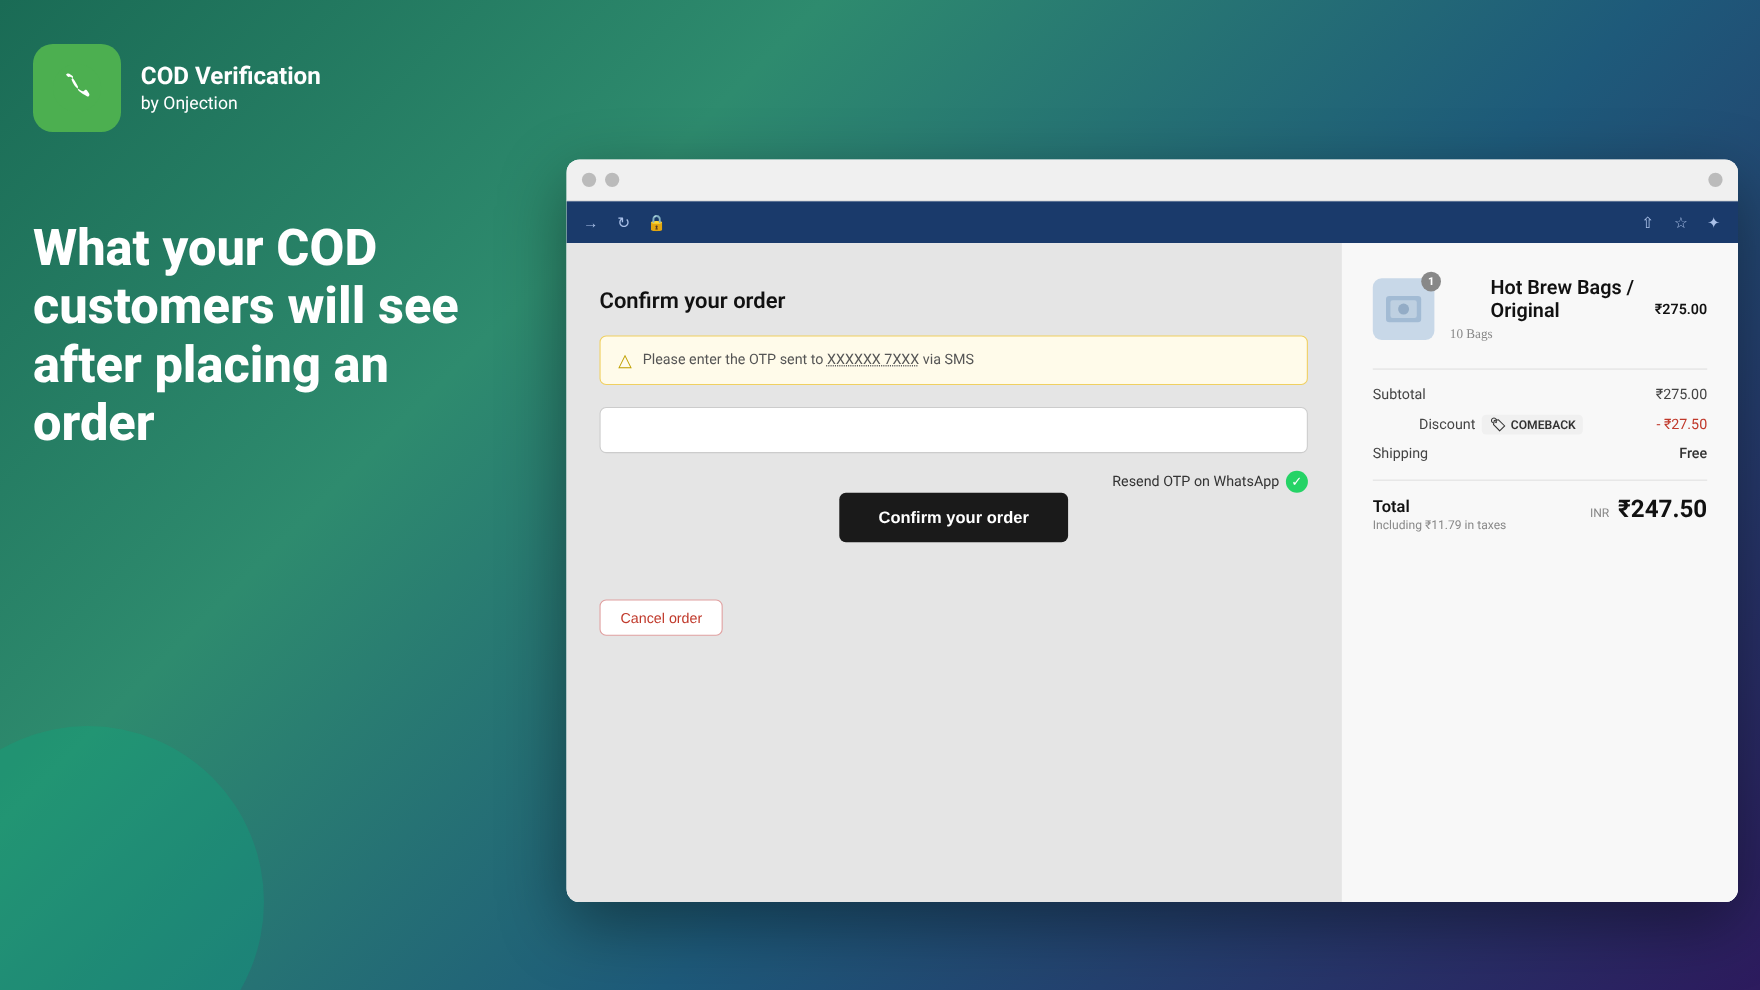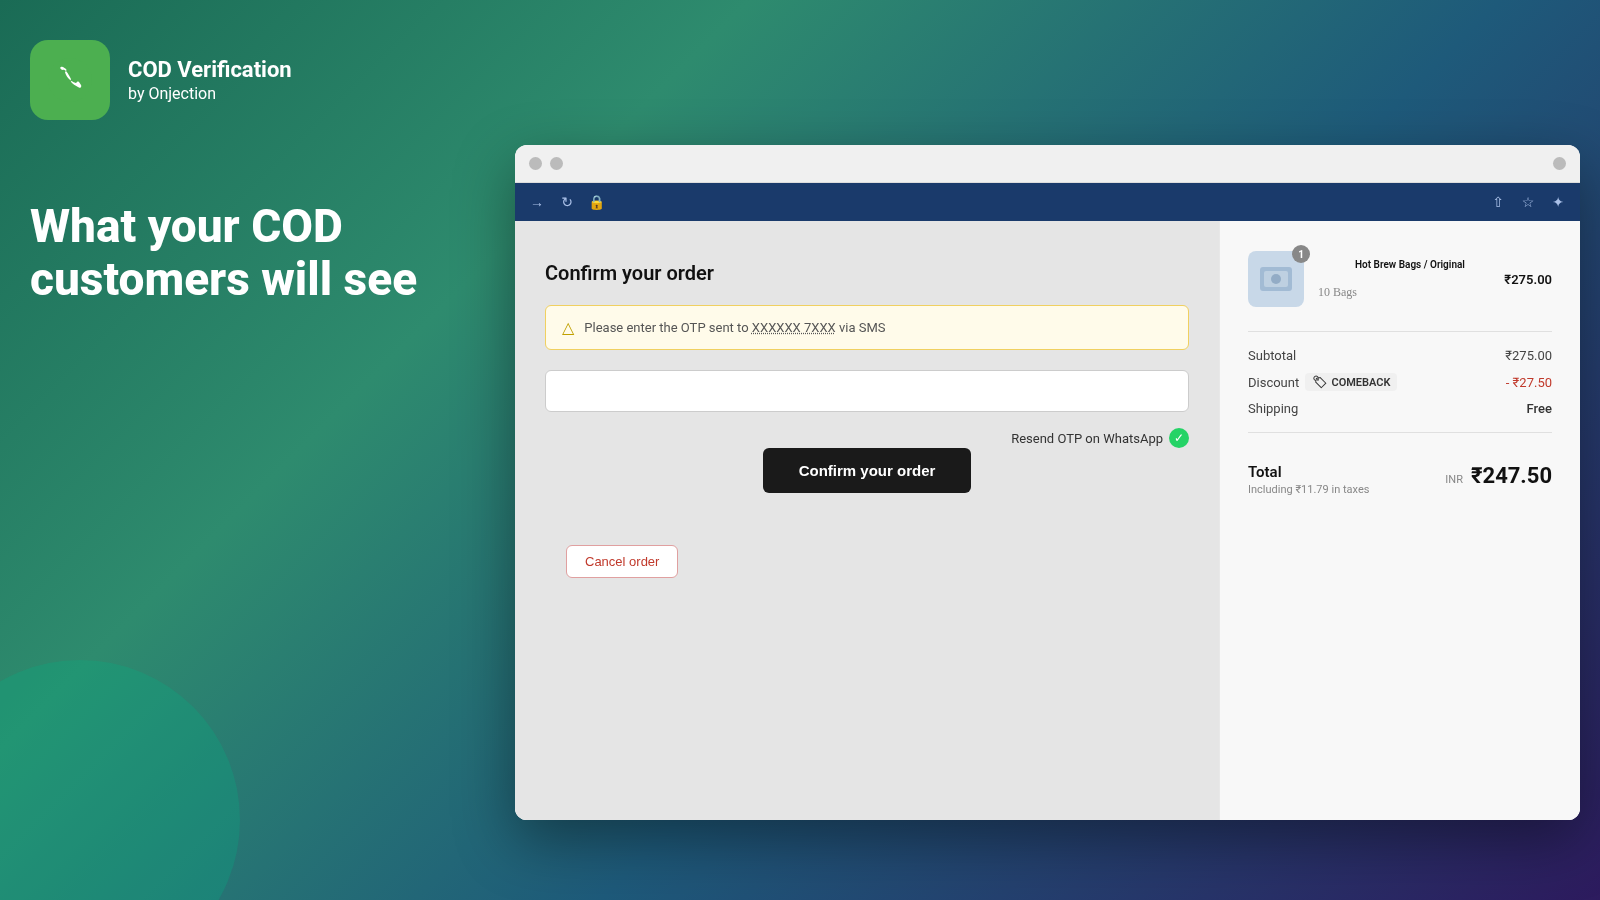--- a/index.html
+++ b/index.html
@@ -250,21 +250,20 @@
     }
 
     .cancel-btn {
       background: white;
       color: #c0392b;
       border: 1.5px solid #e0a0a0;
       border-radius: 6px;
       padding: 8px 18px;
       font-size: 13px;
       cursor: pointer;
-      margin-left: 21px;
     }
 
     
     .checkout-right {
       width: 360px;
       padding: 30px 28px;
       background: #f8f8f8;
       flex-shrink: 0;
       overflow-y: auto;
     }
@@ -312,24 +311,24 @@
       display: flex;
       align-items: center;
       justify-content: center;
     }
 
     .product-info {
       flex: 1;
     }
 
     .product-name {
-      font-size: 10px;
+      font-size: 18px;
       font-weight: 600;
       color: #111;
-      margin-bottom: 15px;
+      margin-bottom: 3px;
       padding-left: 37px;
     }
 
     .product-variant {
       font-size: 12px;
       color: #888;
       font-family: Liberation Serif, serif;
     }
 
     .product-price {
@@ -350,20 +349,21 @@
       align-items: center;
       margin-bottom: 10px;
       font-size: 13px;
       color: #444;
     }
 
     .discount-label {
       display: flex;
       align-items: center;
       gap: 6px;
+      margin-left: 42px;
     }
 
     .discount-tag {
       display: inline-flex;
       align-items: center;
       gap: 4px;
       background: #f0f0f0;
       border-radius: 4px;
       padding: 2px 7px;
       font-size: 11px;
@@ -382,21 +382,21 @@
     .free-shipping {
       color: #333;
       font-weight: 500;
     }
 
     .total-row {
       display: flex;
       justify-content: space-between;
       align-items: flex-start;
       margin-top: 16px;
-      padding-top: 30px;
+      padding-top: 14px;
       border-top: 1px solid #e0e0e0;
     }
 
     .total-label {
       font-size: 15px;
       font-weight: 600;
       color: #111;
     }
 
     .total-tax {
@@ -437,20 +437,21 @@
     </div>
     <div class="logo-text">
       <div class="logo-title">COD Verification</div>
       <div class="logo-subtitle">by Onjection</div>
     </div>
   </div>
 
   <div class="hero-text">
     <span>What your COD</span><br>
     <span>customers will see</span><br>
+    <span>after placing an order</span>
   </div>
 </div>
 
 <div class="browser-window">
 
   <div class="browser-titlebar">
     <div class="traffic-light yellow"></div>
     <div class="traffic-light"></div>
     <div class="spacer-right"></div>
   </div>

